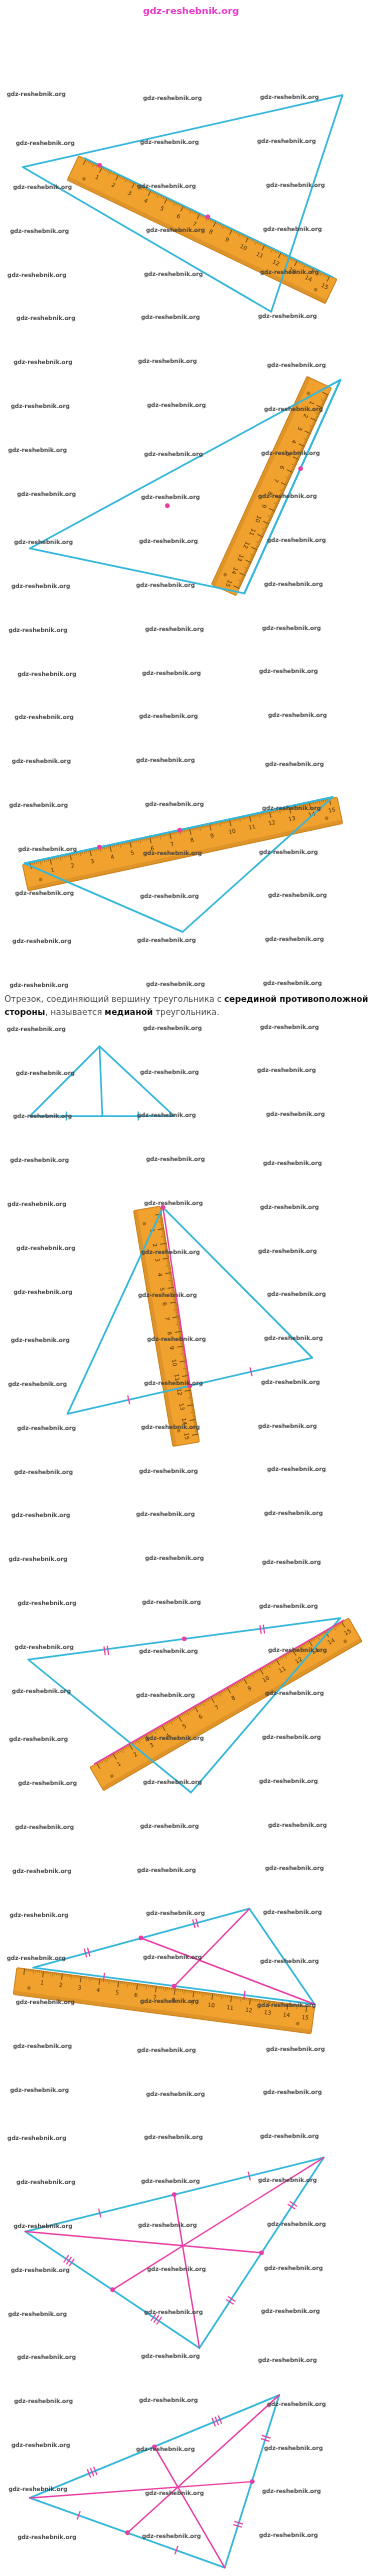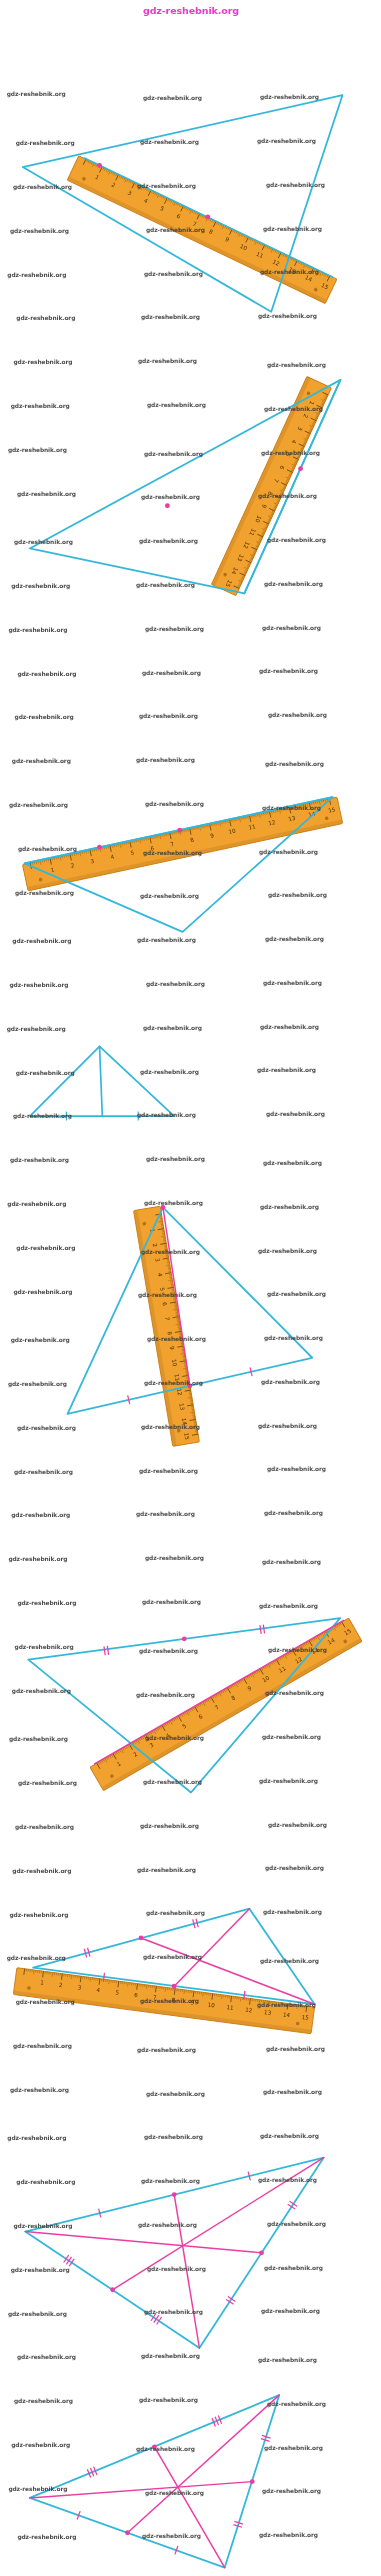--- a/index.html
+++ b/index.html
@@ -1322,14 +1322,15 @@
       <div class="watermark" style="left: 11.2px; top: 2442px;">gdz-reshebnik.org</div>
       <div class="watermark" style="left: 136px; top: 2446px;">gdz-reshebnik.org</div>
       <div class="watermark" style="left: 264px; top: 2445px;">gdz-reshebnik.org</div>
       <div class="watermark" style="left: 8.4px; top: 2486px;">gdz-reshebnik.org</div>
       <div class="watermark" style="left: 145px; top: 2490px;">gdz-reshebnik.org</div>
       <div class="watermark" style="left: 262px; top: 2488px;">gdz-reshebnik.org</div>
       <div class="watermark" style="left: 17.4px; top: 2534px;">gdz-reshebnik.org</div>
       <div class="watermark" style="left: 142px; top: 2533px;">gdz-reshebnik.org</div>
       <div class="watermark" style="left: 259px; top: 2532px;">gdz-reshebnik.org</div>
     </div>
+  <p id="definition" style="color: rgb(74, 74, 74);"><span>Отрезок, соединяющий вершину треугольника с </span><b>серединой противоположной стороны</b><span>, называется </span><b>медианой</b><span> треугольника.</span></p>
 </div>
 
 
 </body></html>

